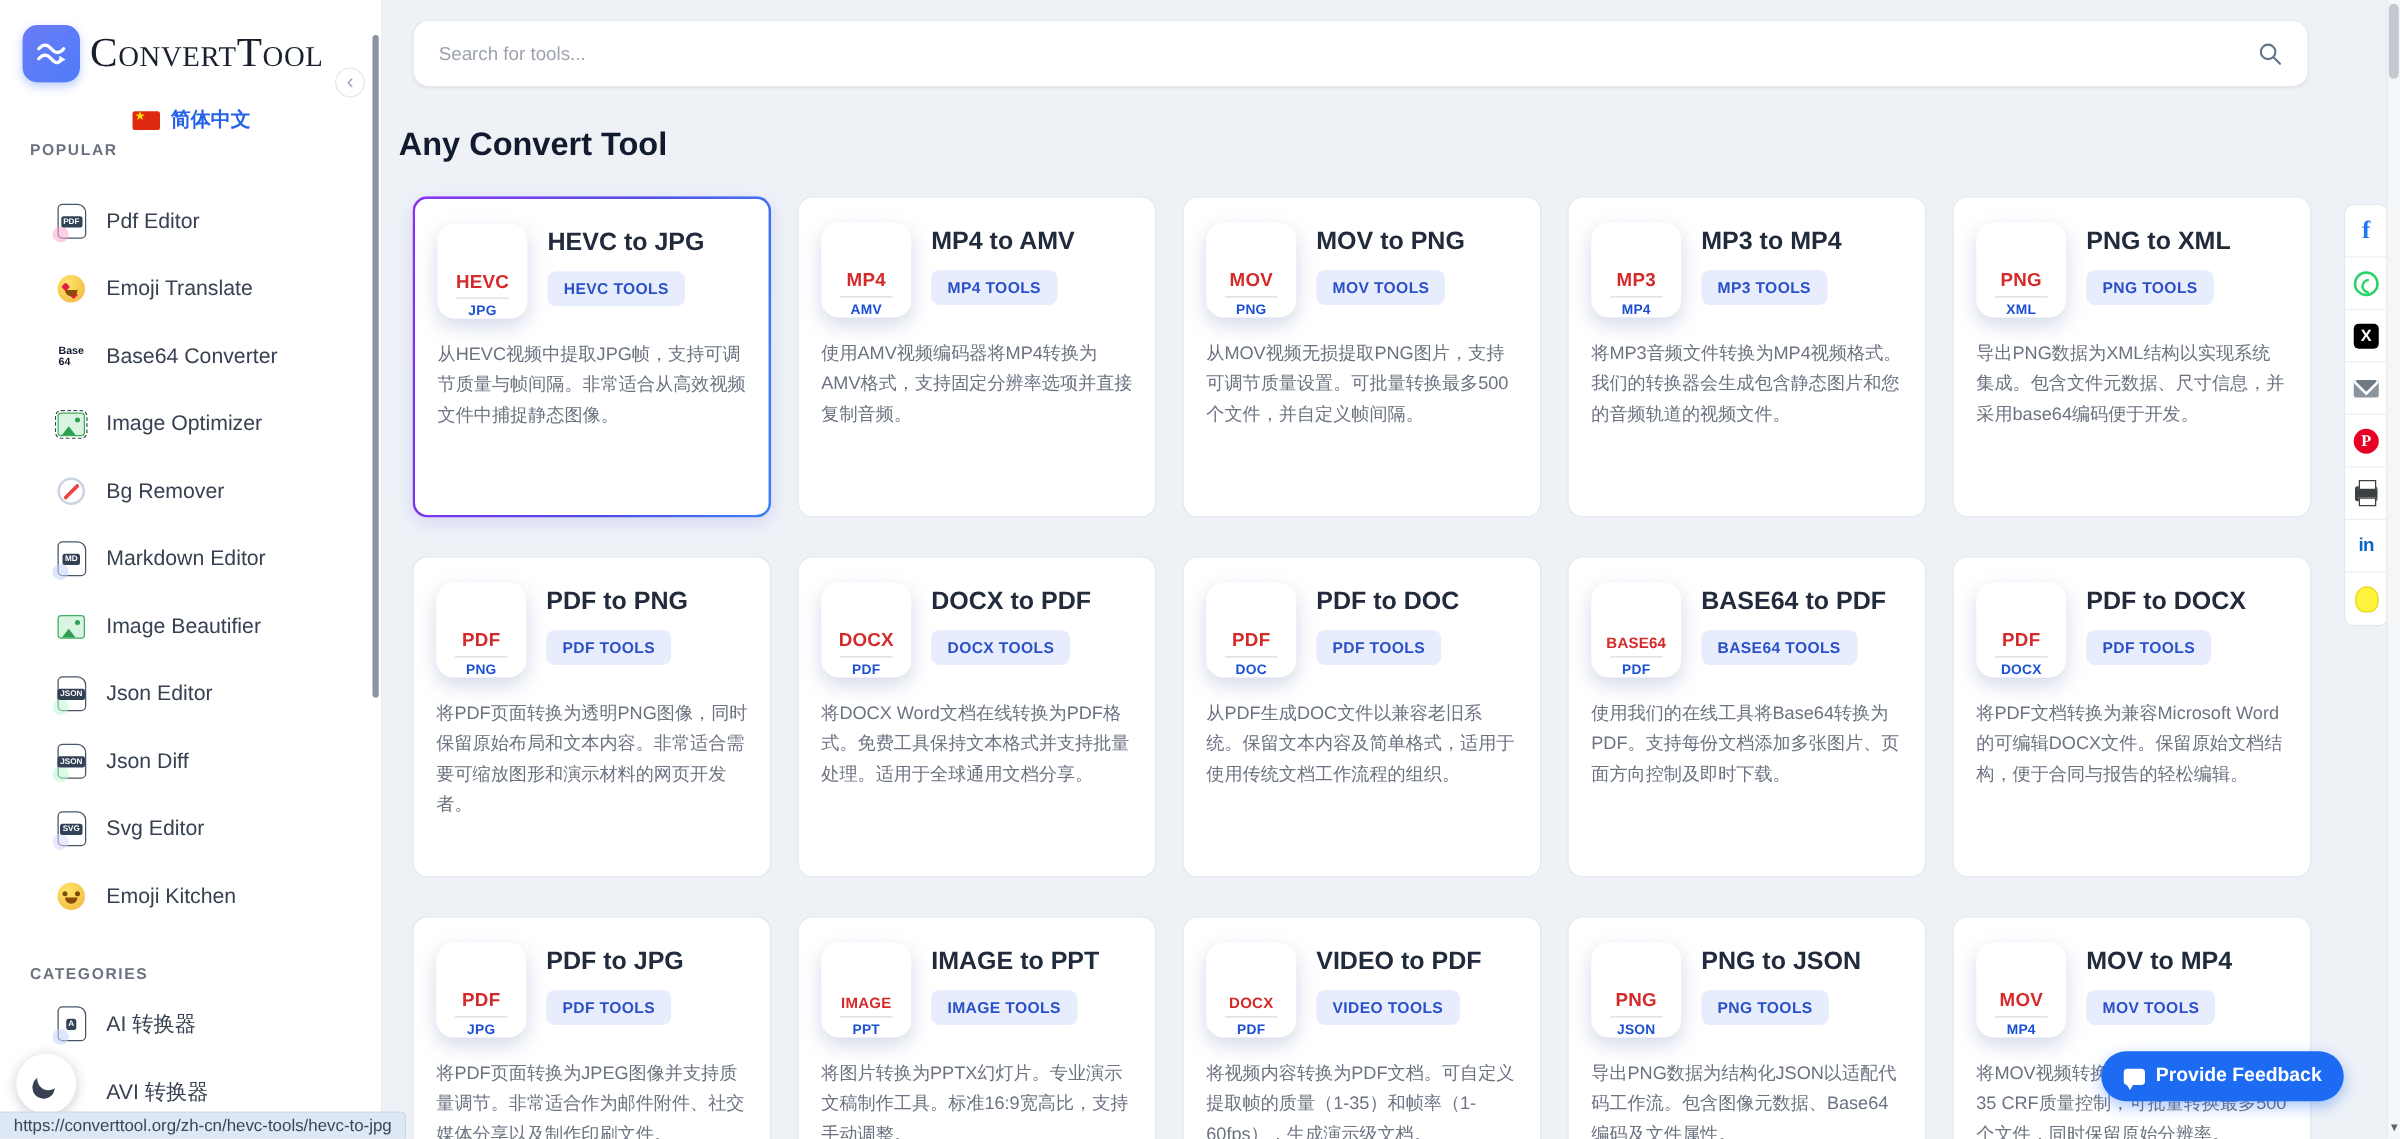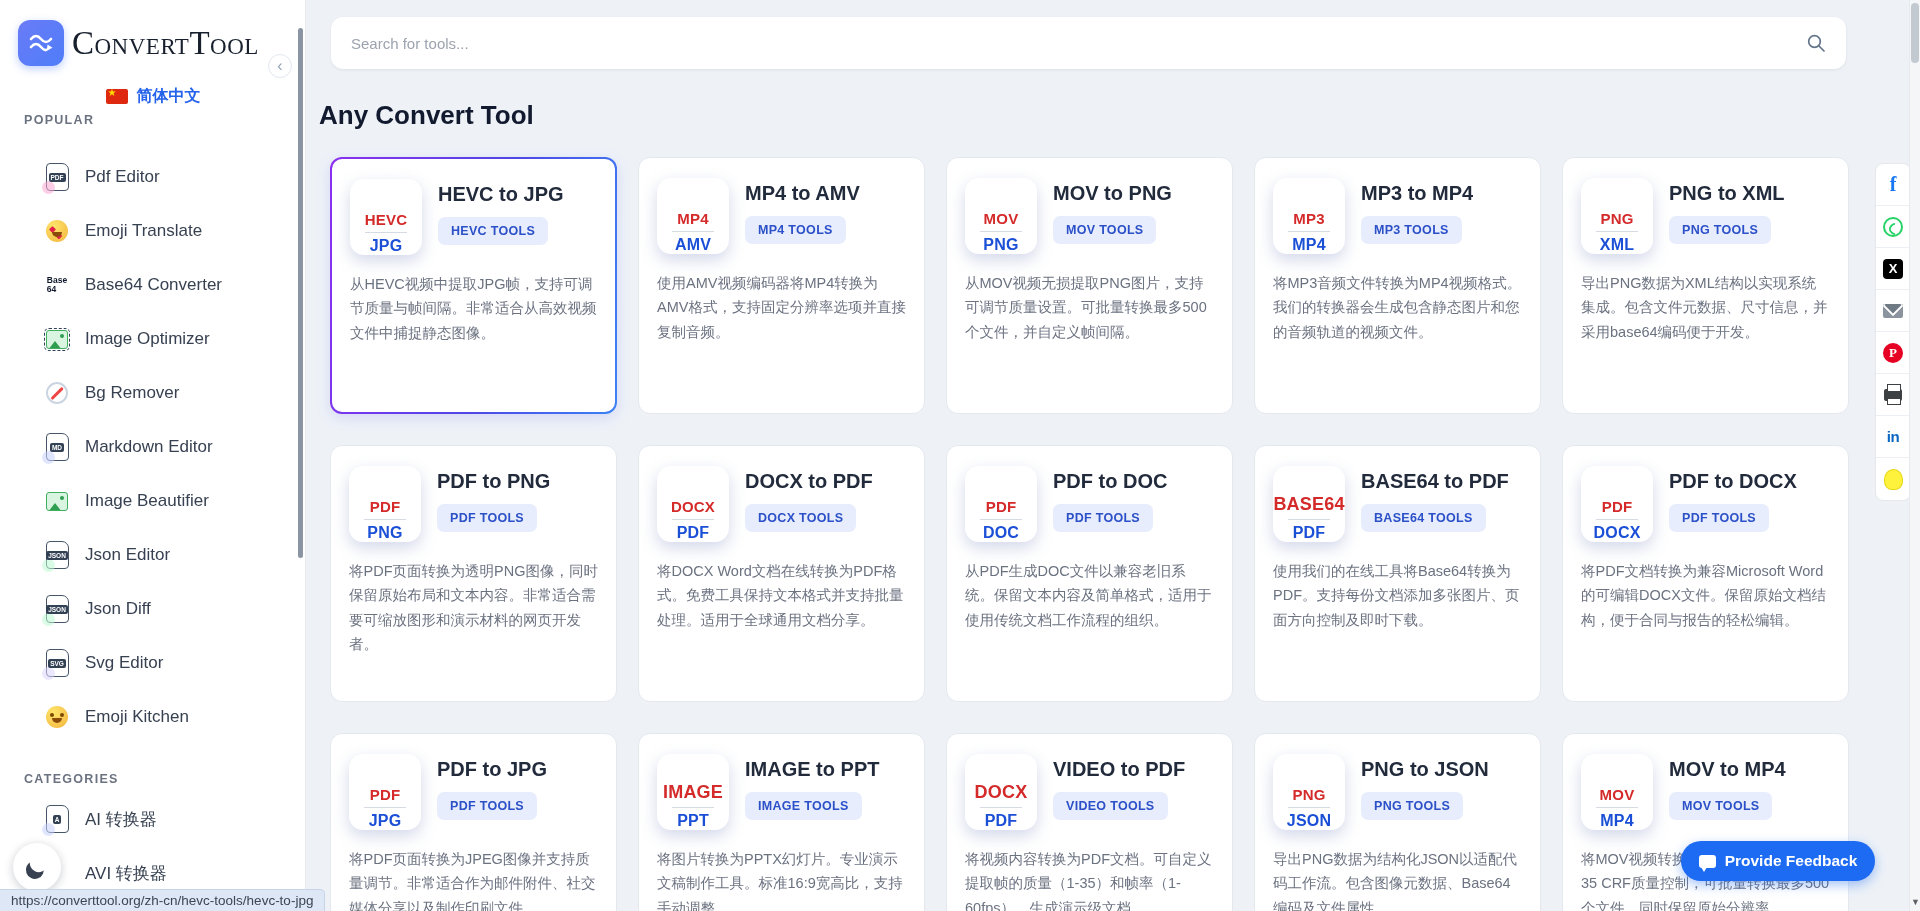--- a/index.html
+++ b/index.html
@@ -43,22 +43,22 @@
   .search-input { flex:1; border:none; outline:none; font-size:15px; color:#334155; font-family:"Liberation Sans", sans-serif; background:transparent; }
   .search-input::placeholder { color:#9ca3af; }
   .page-title { position:absolute; left:319px; top:100px; font-size:26px; font-weight:700; color:#111a2e; }
 
   .grid { position:absolute; left:330px; top:157px; width:1521px; display:grid; grid-template-columns:repeat(5, 287px); grid-auto-rows:257px; column-gap:21px; row-gap:31px; }
   .card { background:#fff; border:1px solid #e3e8ef; border-radius:12px; padding:20px 18px; cursor:pointer; position:relative; }
   .card.active { border:2px solid transparent; background:linear-gradient(#fff,#fff) padding-box, linear-gradient(100deg,#8b2ff0,#4f46e5 55%,#3b82f6) border-box; box-shadow:0 4px 14px rgba(99,102,241,.18); }
   .card-head { display:flex; align-items:flex-start; gap:16px; }
   .fmt-box { width:72px; height:76px; background:#fff; border-radius:14px; box-shadow:0 6px 16px rgba(100,116,180,.28); display:flex; flex-direction:column; align-items:center; justify-content:flex-end; gap:4px; flex:0 0 auto; }
   .fmt-src { font-size:15px; font-weight:800; color:#d42a2a; letter-spacing:.2px; }
-  .fmt-dst { font-size:16px; font-weight:800; color:#1a4fd6; letter-spacing:.2px; }
-  .fmt-src.long, .fmt-dst.long { font-size:18px; }
+  .fmt-dst { font-size:11px; font-weight:800; color:#1a4fd6; letter-spacing:.2px; }
+  .fmt-src.long, .fmt-dst.long { font-size:12px; }
   .fmt-sep { width:42px; height:1.5px; background:#d6dbe3; }
   .card-title { font-size:20px; font-weight:700; color:#222b3c; margin-top:4px; }
   .card-badge { display:inline-block; margin-top:11px; background:#e7edfc; color:#2b50c8; font-size:12.5px; font-weight:600; padding:7px 13px; border-radius:7px; letter-spacing:.3px; }
   .card-desc { margin-top:17px; font-size:14.5px; line-height:1.68; color:#6b7280; }
 
   
   .share-rail { position:absolute; right:9px; top:163px; width:36px; background:#fff; border:1px solid #e5e7eb; border-radius:8px; z-index:6; }
   .share-cell { width:34px; height:42px; display:flex; align-items:center; justify-content:center; border-bottom:1px solid #eceff3; cursor:pointer; }
   .share-cell:last-child { border-bottom:none; }
   .sc-fb { color:#1877f2; font-family:"Liberation Serif", serif; font-weight:700; font-size:20px; }

